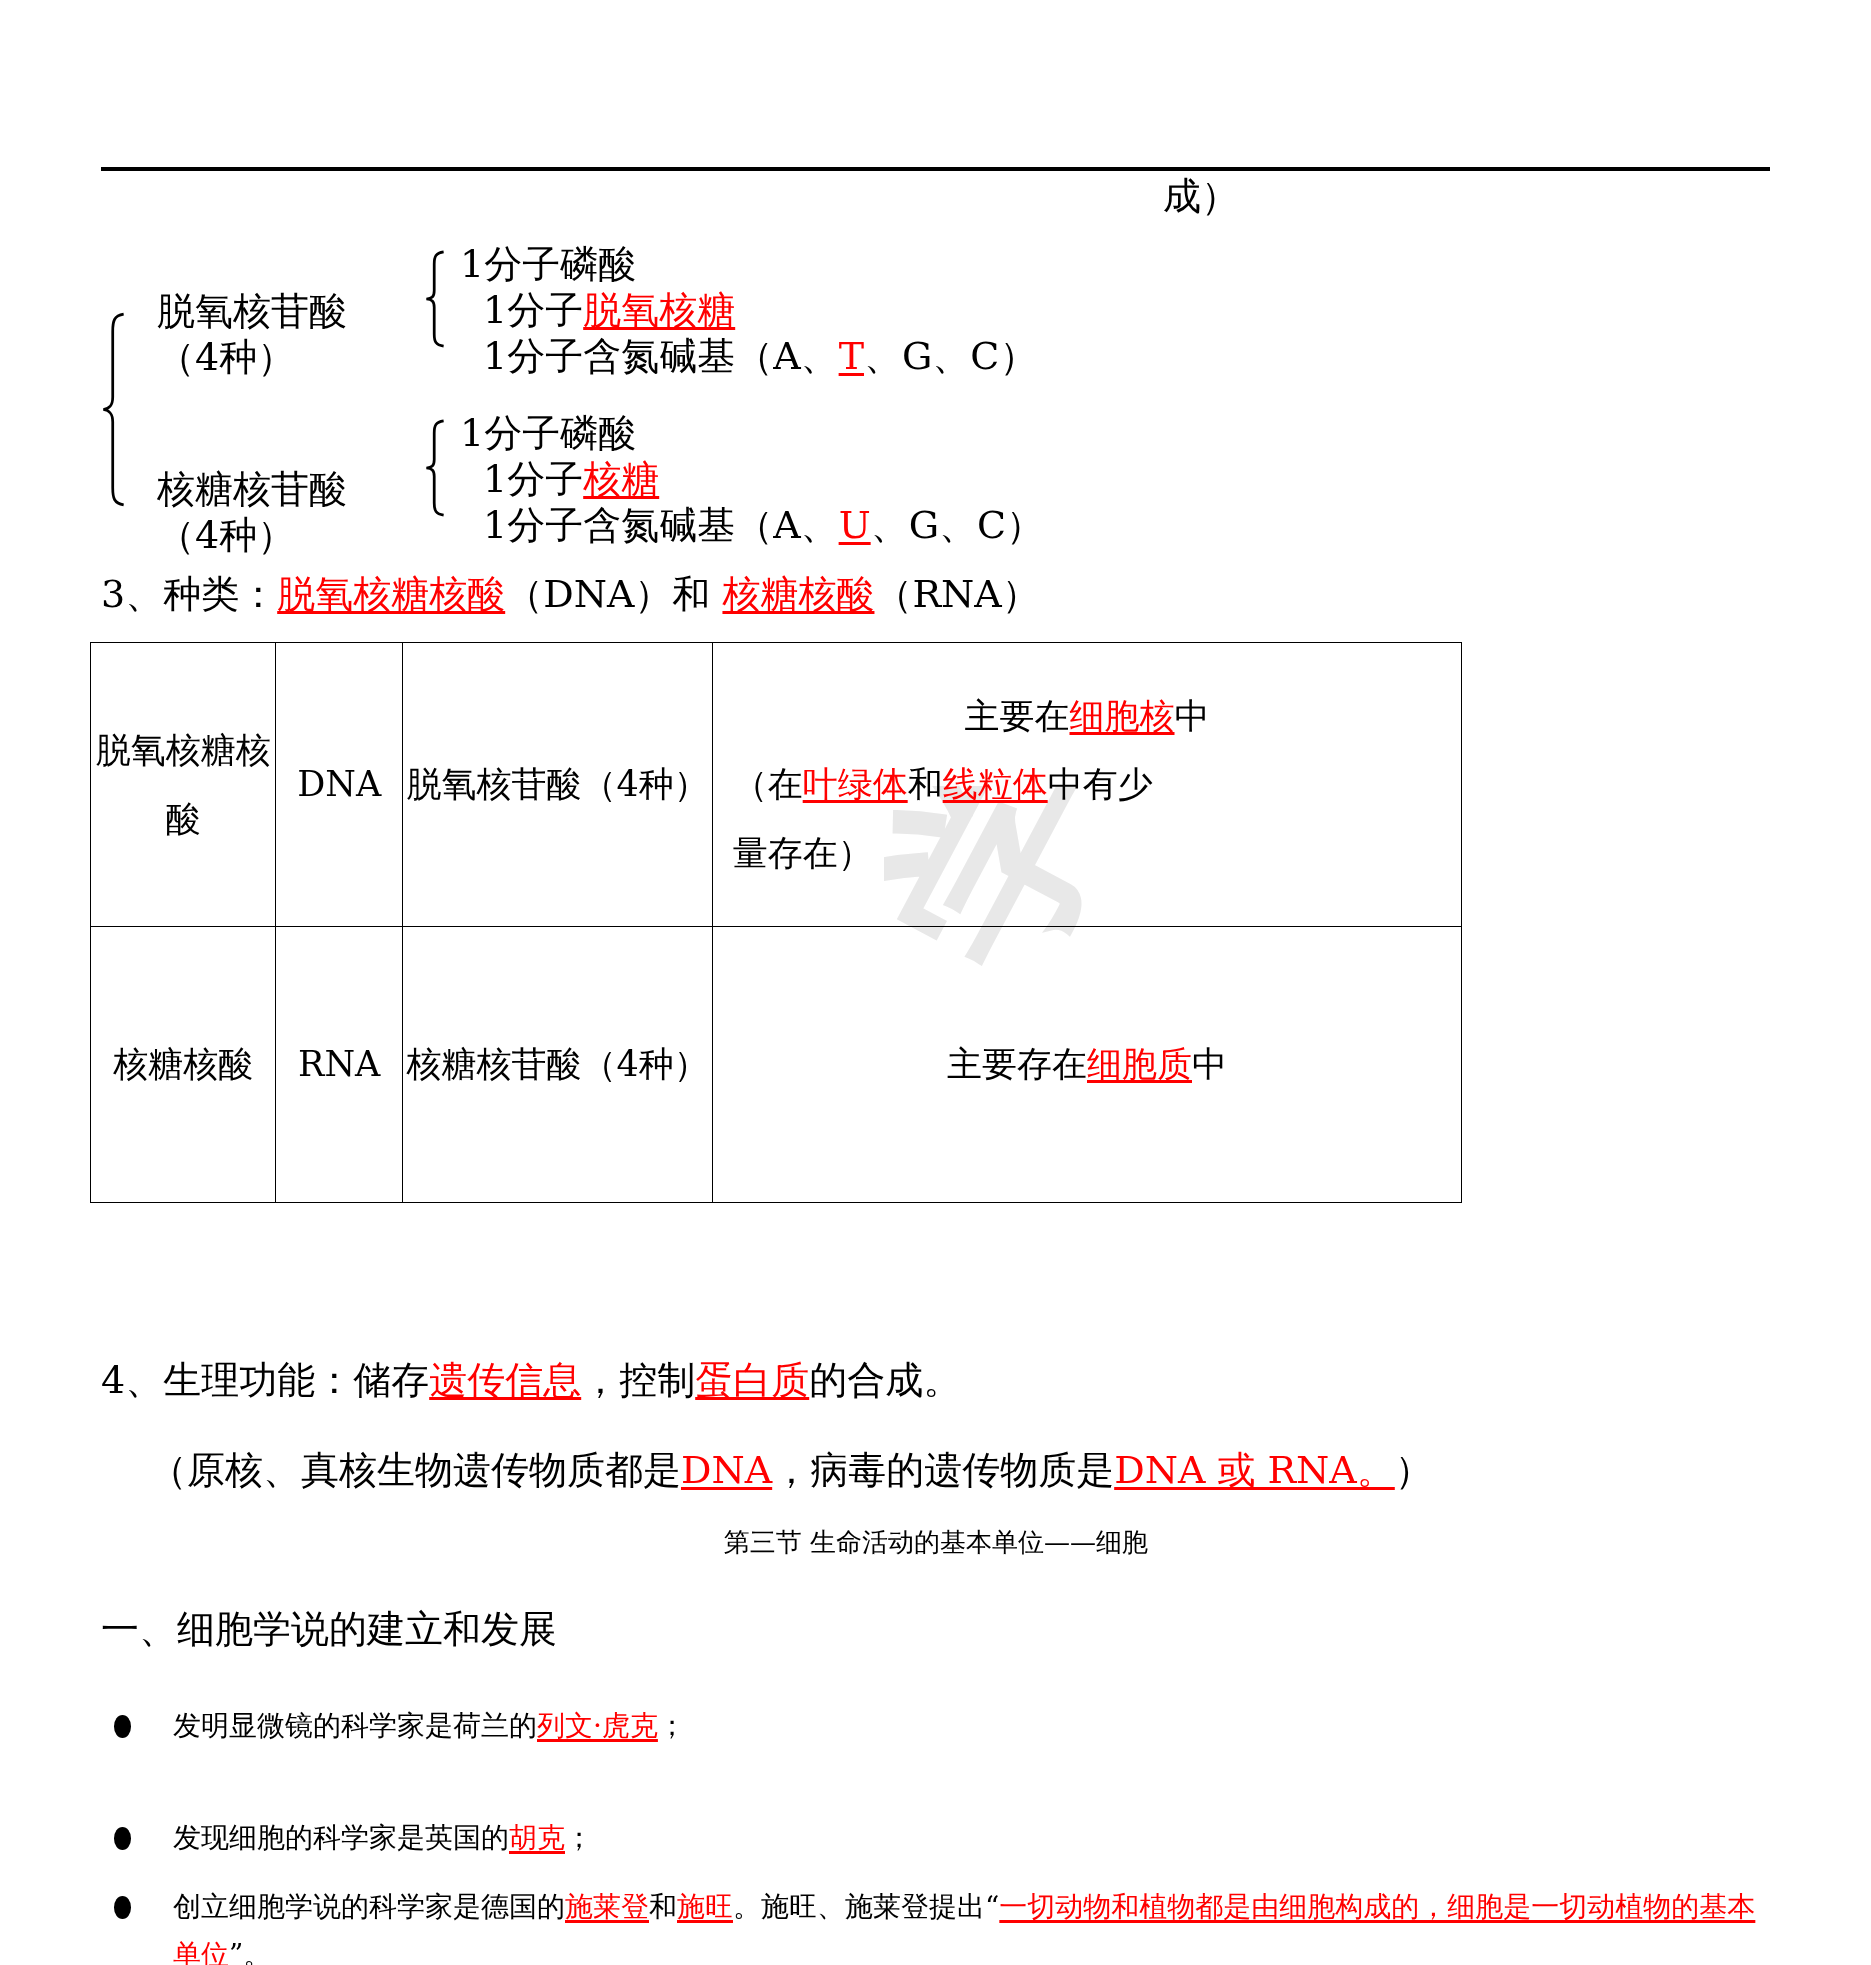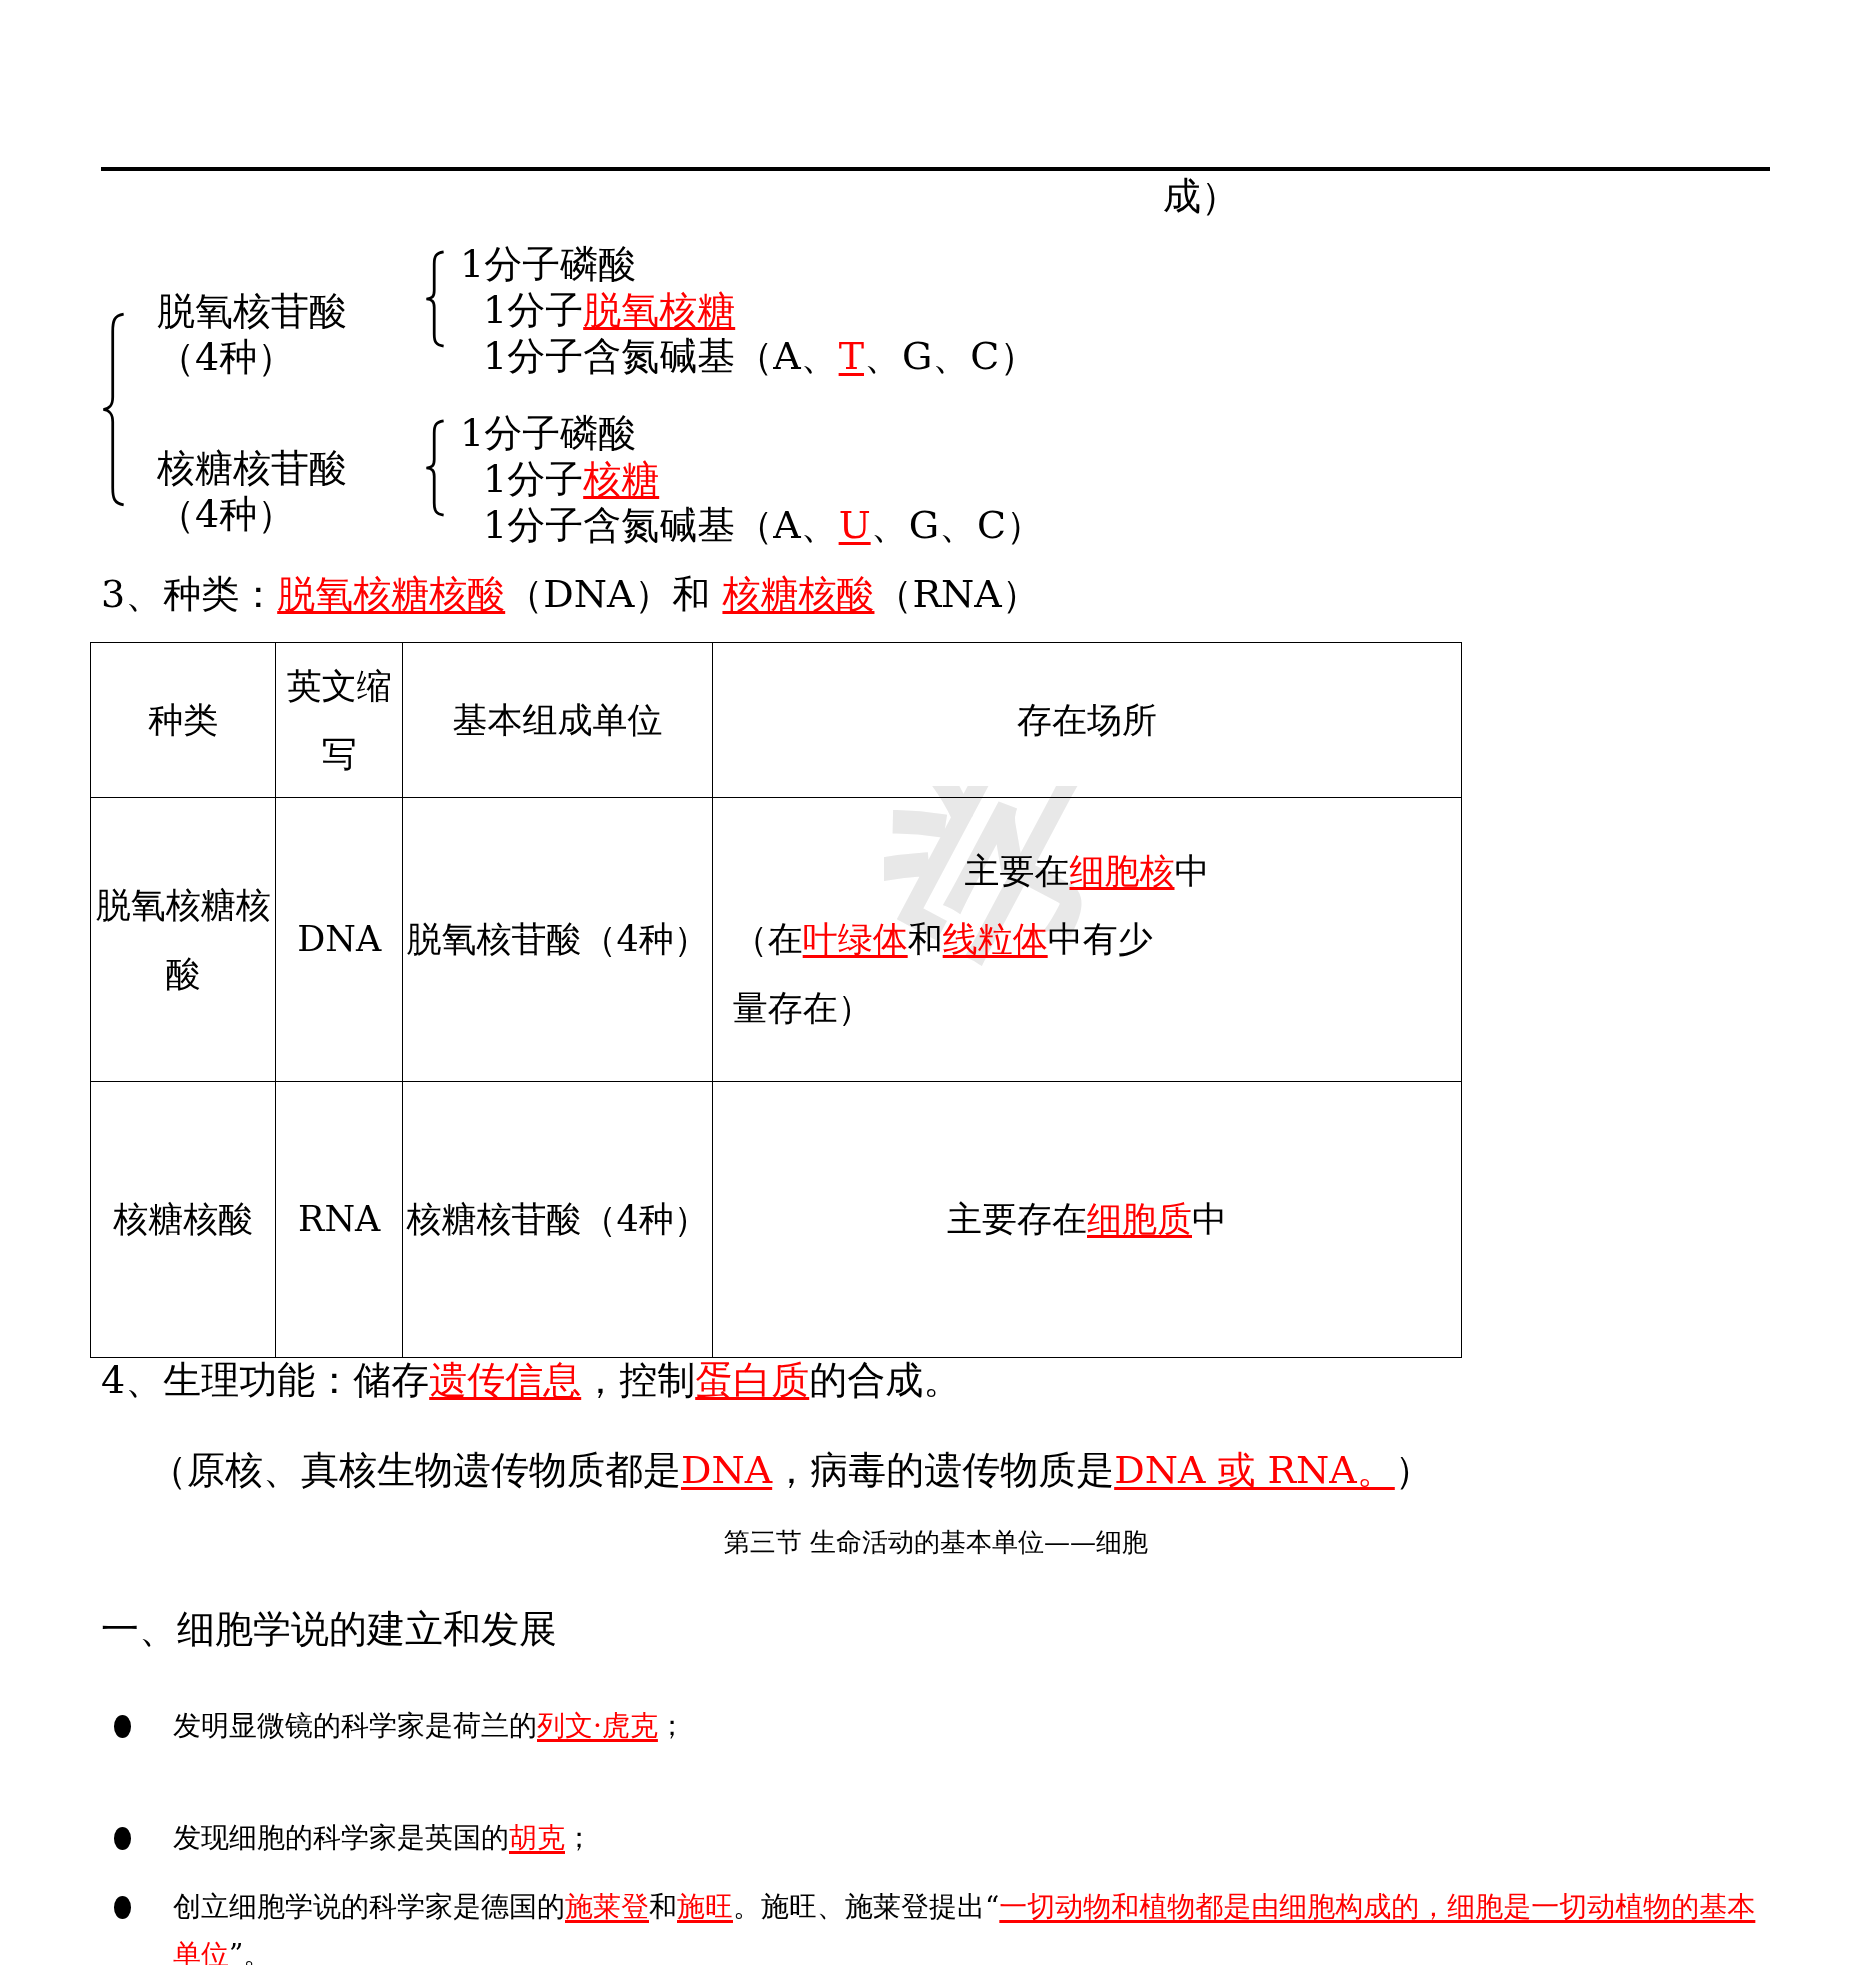--- a/index.html
+++ b/index.html
@@ -216,21 +216,21 @@
           </svg>
         </div>
         <div class="grp-lines" style="left:303px; top:-3.1px;">
           <span class="ln"><span>1分子磷酸</span></span>
           <span class="ln" style="padding-left:23px;"><span>1分子</span><span class="ul-red">脱氧核糖</span></span>
           <span class="ln" style="padding-left:23px;"><span>1分子含氮碱基（A、</span><span class="ul-red">T</span><span>、G、C）</span></span>
         </div>
       </div>
 
       <div class="grp" style="left:63px; top:169px;">
-        <div class="grp-label" style="left:0px; top:32px; width:252px;">
+        <div class="grp-label" style="left:0px; top:53px; width:252px;">
           <span>核糖核苷酸</span><br>
           <span>（4种）</span>
         </div>
         <div class="brace-inner" style="left:267px; top:5.5px;">
           <svg width="22" height="98" viewBox="0 0 56 250">
             <path d="M50 5 C30 8 26 16 26 36 L26 104 C26 120 20 124 6 125 C20 126 26 130 26 146 L26 214 C26 234 30 242 50 245" fill="none" stroke="#000" stroke-width="7"></path>
           </svg>
         </div>
         <div class="grp-lines" style="left:303px; top:-3.1px;">
           <span class="ln"><span>1分子磷酸</span></span>
@@ -239,26 +239,20 @@
         </div>
       </div>
     </div>
 
     <div class="line-kinds">
       <span>3、种类：</span><span class="ul-red">脱氧核糖核酸</span><span>（DNA）</span><span>和</span>&nbsp;<span class="ul-red">核糖核酸</span><span>（RNA）</span>
     </div>
 
     <table class="tbl">
       <tbody>
-          <tr class="hdr">
-        <td class="c1">种类</td>
-        <td class="c2">英文缩写</td>
-        <td class="c3">基本组成单位</td>
-        <td class="c4">存在场所</td>
-      </tr>
       <tr class="r1">
         <td class="c1">脱氧核糖核酸</td>
         <td class="c2">DNA</td>
         <td class="c3">脱氧核苷酸（4种）</td>
         <td class="c4">
           <span class="cell-in"><span>主要在</span><span class="ul-red">细胞核</span><span>中</span></span>
           <span class="cell-in cell-l"><span>（在</span><span class="ul-red">叶绿体</span><span>和</span><span class="ul-red">线粒体</span><span>中有少</span></span>
           <span class="cell-in cell-l">量存在）</span>
         </td>
       </tr>

